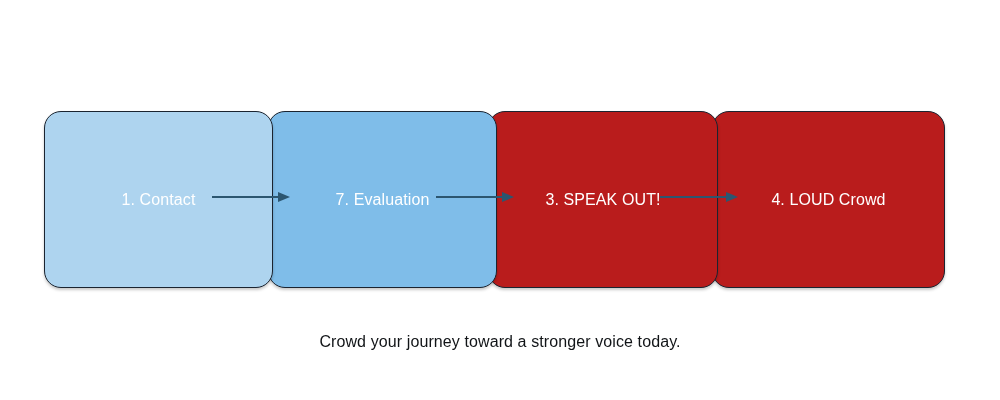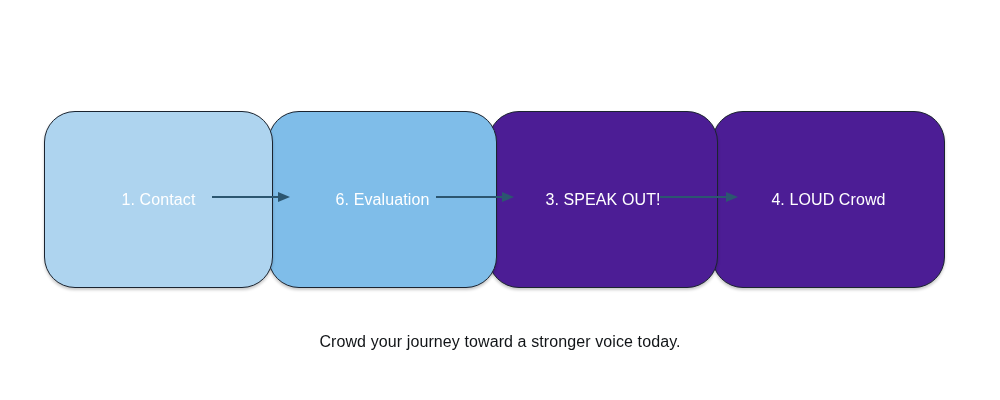--- a/index.html
+++ b/index.html
@@ -29,21 +29,21 @@
     width: 1000px;
     height: 400px;
   }
 
   .step-box {
     position: absolute;
     top: 111px;
     height: 177px;
     box-sizing: border-box;
     border: 1.6px solid #1b2430;
-    border-radius: 31px;
+    border-radius: 17px;
     display: flex;
     align-items: center;
     justify-content: center;
     box-shadow: 0 2px 3px rgba(0,0,0,0.22);
   }
 
   .step-box-1 { left: 44px;  width: 229px; background: #aed4ef; z-index: 4; }
   .step-box-2 { left: 268px; width: 229px; background: #7fbde9; z-index: 3; }
   .step-box-3 { left: 488px; width: 230px; background: #3498db; z-index: 2; }
   .step-box-4 { left: 712px; width: 233px; background: #2e80bd; z-index: 1; }
@@ -92,28 +92,28 @@
 
 <div id="canvas">
 
   <div class="flow">
 
     <div class="step-box step-box-1" style="background: rgb(174, 212, 239);">
       <span class="step-label">1. Contact</span>
     </div>
 
     <div class="step-box step-box-2" style="background: rgb(127, 189, 233);">
-      <span class="step-label">6. Evaluation</span>
+      <span class="step-label">7. Evaluation</span>
     </div>
 
-    <div class="step-box step-box-3" style="background: #4c1d95;">
+    <div class="step-box step-box-3" style="background: #b91c1c;">
       <span class="step-label">3. SPEAK OUT!</span>
     </div>
 
-    <div class="step-box step-box-4" style="background: #4c1d95;">
+    <div class="step-box step-box-4" style="background: #b91c1c;">
       <span class="step-label">4. LOUD Crowd</span>
     </div>
 
     <div class="connector connector-1">
       <svg width="78" height="18" viewBox="0 0 78 18" xmlns="http://www.w3.org/2000/svg">
         <line x1="0" y1="9" x2="68" y2="9" stroke="#2c5670" stroke-width="2.2"></line>
         <polygon points="78,9 66,4 66,14" fill="#2c5670"></polygon>
       </svg>
     </div>
 

